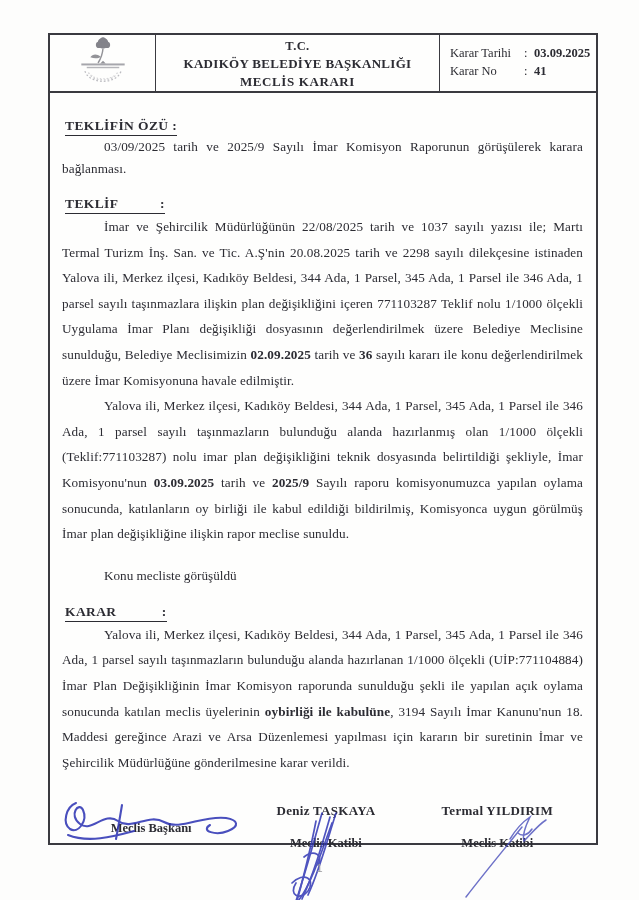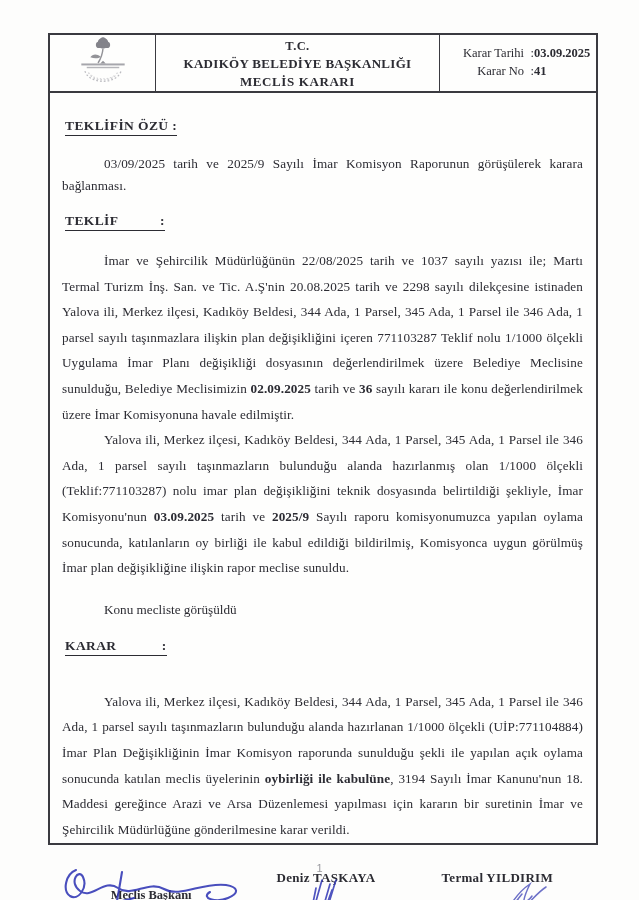--- a/index.html
+++ b/index.html
@@ -37,41 +37,40 @@
     line-height: 17px;
     padding-top: 2px;
   }
   .hdr-title .tc { font-weight: bold; font-size: 12.5px; letter-spacing: .4px; }
   .hdr-title .org { font-weight: bold; font-size: 13px; letter-spacing: .3px; }
   .hdr-title .doctype { font-weight: bold; font-size: 13px; letter-spacing: .6px; margin-top: 1px; }
   .hdr-meta {
     padding: 9px 14px 0 10px;
     font-size: 12.5px;
     line-height: 18px;
-    text-align: right;
   }
   .hdr-meta .row { display: flex; white-space: nowrap; }
   .hdr-meta .lbl { width: 74px; }
   .hdr-meta .col { width: 10px; }
   .hdr-meta .val { font-weight: bold; }
   
   .content { padding: 0 13px 0 12px; font-size: 13.2px; }
   .heading {
     display: inline-block;
     font-weight: bold;
     font-size: 13.5px;
     letter-spacing: .4px;
     border-bottom: 1.6px solid #2c2c33;
     padding-bottom: 1px;
   }
   .h-ozu   { margin: 25px 16px 0 3px; }
   .h-teklif{ margin: 16px 0 0 3px; }
-  .h-karar { margin: 17px 0 16px 3px; text-align: right; }
+  .h-karar { margin: 17px 0 0 3px; text-align: right; }
   .para {
-    margin-top: 17px;
+    margin-top: 0;
     text-align: justify;
     text-indent: 42px;
     line-height: 25.6px;
     letter-spacing: .1px;
   }
   .para b { letter-spacing: .1px; }
   .ozu-text { line-height: 22px; }
   .konu { margin-top: 18px; text-indent: 42px; line-height: 22px; }
   .p2 { margin-top: 0; }
   

